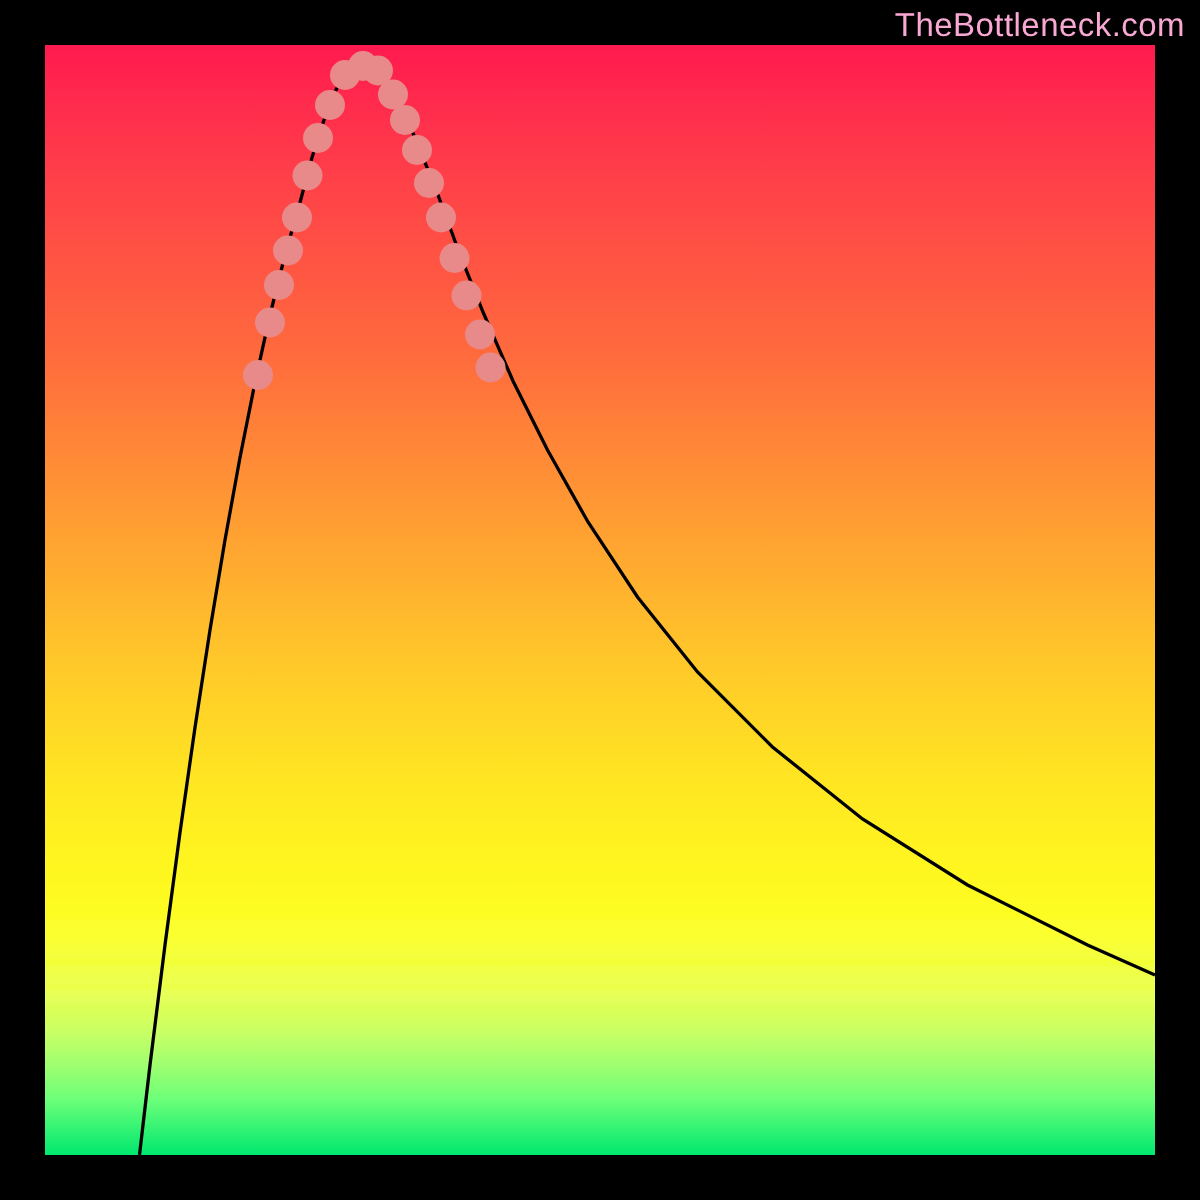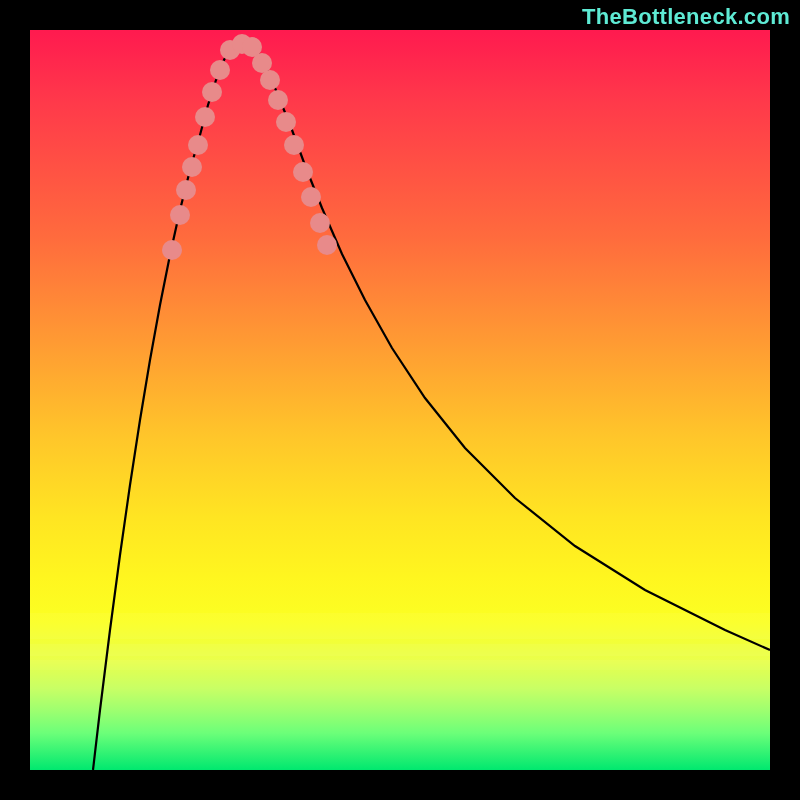--- a/index.html
+++ b/index.html
@@ -35,23 +35,23 @@
   .hl {
     position: absolute;
     left: 0;
     right: 0;
     background: rgba(255,255,255,0.05);
   }
   .watermark {
     position: absolute;
     top: 4px;
     right: 10px;
-    color: #5eead4;
+    color: #f9a8d4;
     font-size: 22px;
-    font-weight: 700;
+    font-weight: 400;
     letter-spacing: 0.3px;
   }
   svg {
     position: absolute;
     left: 0;
     top: 0;
   }
 </style>
 </head>
 <body>

